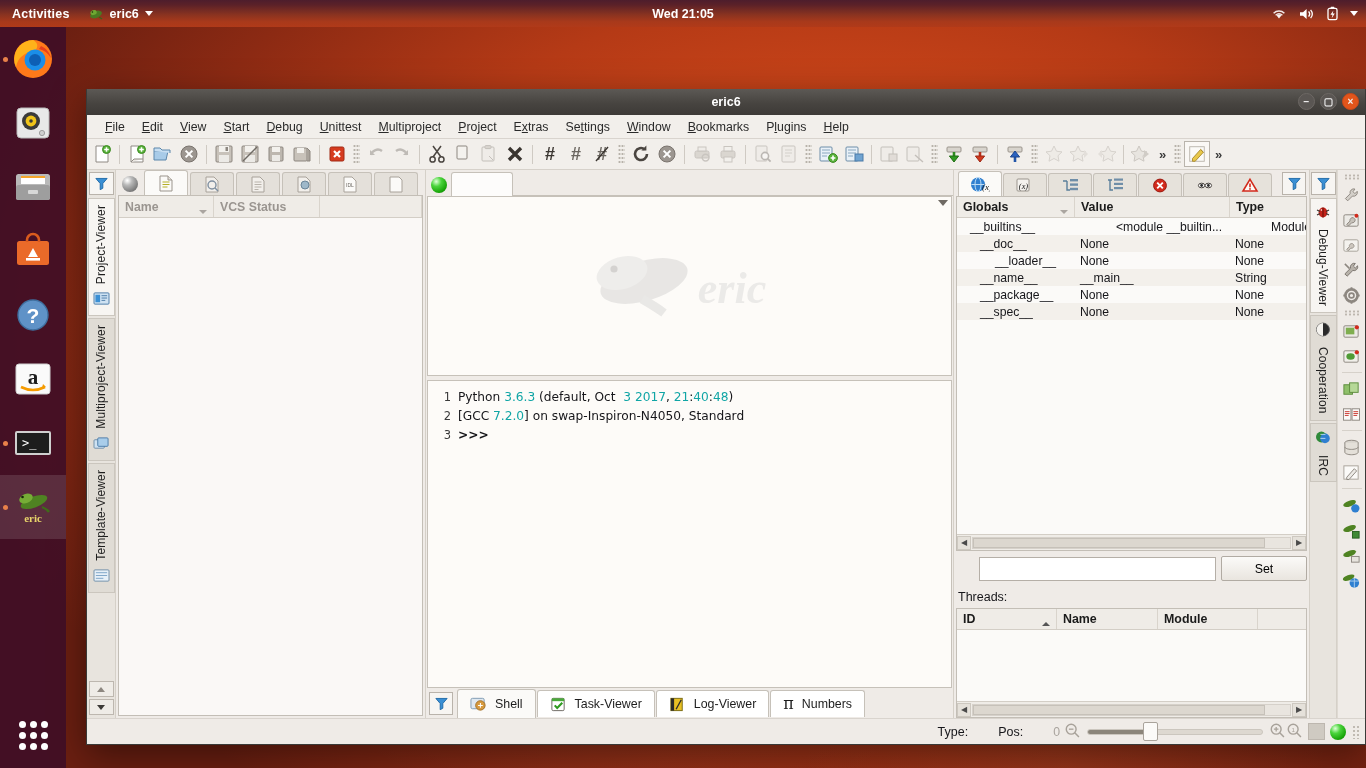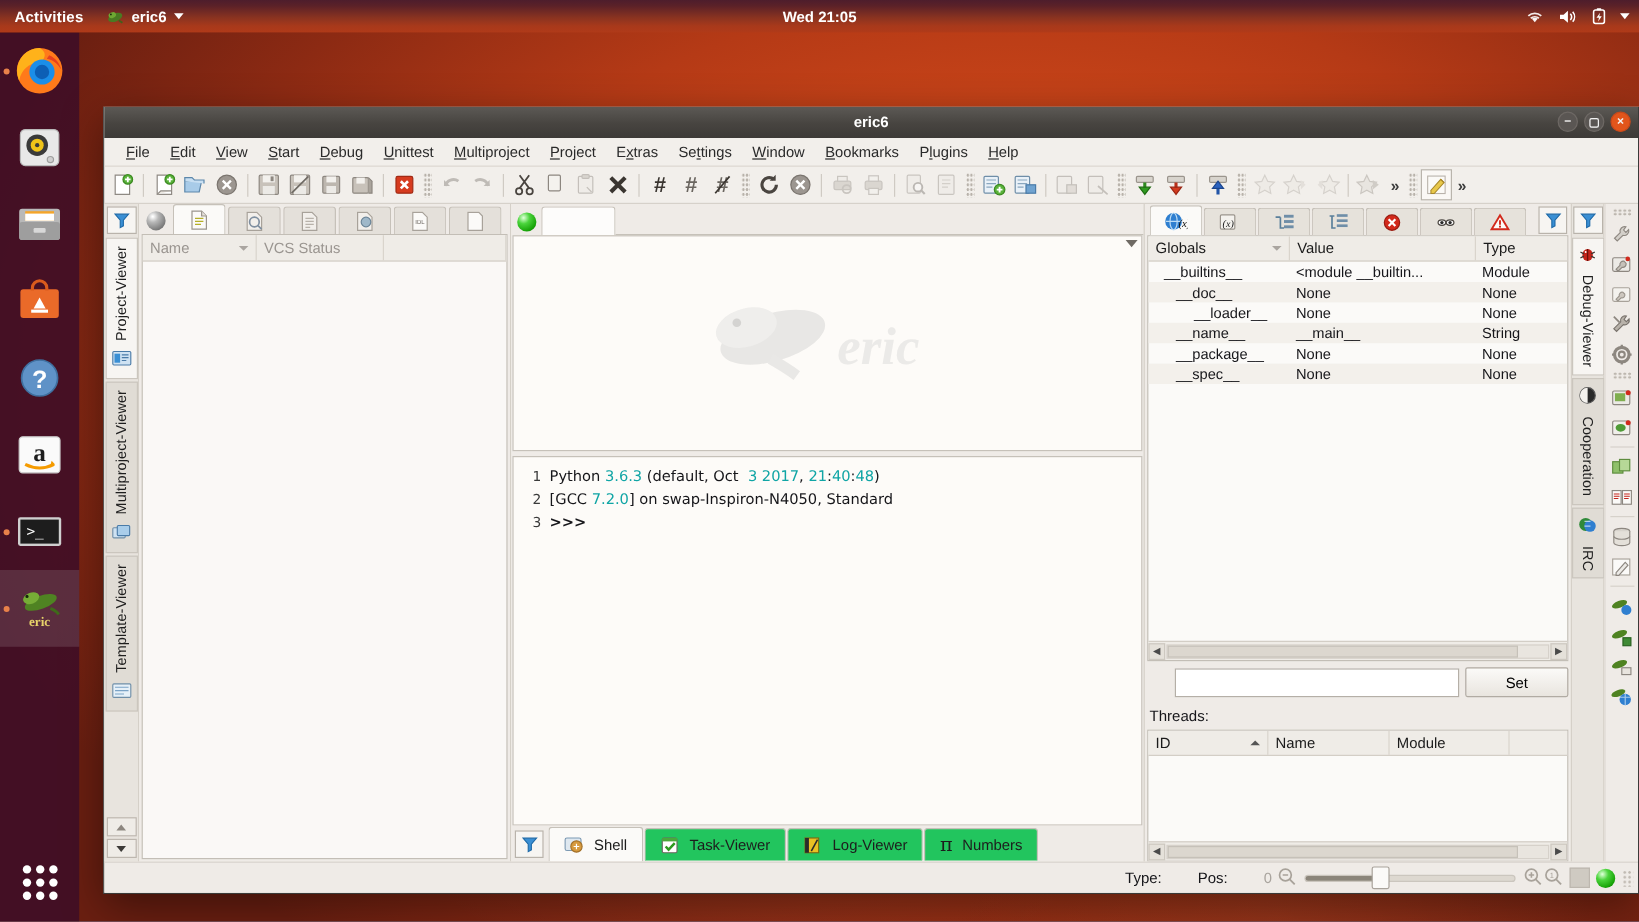--- a/index.html
+++ b/index.html
@@ -106,21 +106,21 @@
   .htabbar{ height:25px; display:flex; align-items:flex-end; gap:2px; padding-left:3px; background:#efebe7;}
   .htab{ height:23px; min-width:44px; padding:0 8px; border:1px solid #c6c1b9; border-bottom:none;
          background:#e4e0da; display:flex; align-items:center; justify-content:center; border-radius:3px 3px 0 0;}
   .htab.sel{ background:#fbfaf8; height:25px; }
   .greenball{ width:16px;height:16px;border-radius:50%;
      background:radial-gradient(circle at 33% 28%, #fff 2%, #b9b9b9 30%, #7c7c7c 72%, #4d4d4d 100%);
      margin:0 4px 3px 3px; flex:none;}
   .greenball.on{ background:radial-gradient(circle at 33% 28%, #d7ffd0 2%, #4bd43c 32%, #17a307 72%, #0a5d05 100%);}
   #tree{ flex:1; margin:0 2px 2px 2px; border:1px solid #c3beb6; background:#faf8f6; display:flex; flex-direction:column; min-height:0;}
   .thead{ height:22px; display:flex; background:#efece7; border-bottom:1px solid #d3cec6; }
-  .th{ font-size:12.3px; color:#9a9590; padding:3px 6px; border-right:1px solid #d9d4cc; display:flex; align-items:center; gap:4px;}
+  .th{ font-size:12.3px; color:#9a9590; padding:3px 6px; border-right:1px solid #d9d4cc; display:flex; align-items:flex-end; gap:4px;font-weight:bold;}
   .sortcaret{ width:0;height:0;border-left:4px solid transparent;border-right:4px solid transparent;border-top:4px solid #aaa5a0;}
   .sortcaret.up{ border-top:none;border-bottom:4px solid #555;}
 
   
   #center{ flex:1; display:flex; flex-direction:column; min-width:0; background:#efebe7;}
   #centertop{ flex:none; height:206px; display:flex; flex-direction:column;}
   .ctabrow{ height:26px; display:flex; align-items:flex-end; background:#efebe7; padding-left:2px;}
   .ctab{ width:62px;height:24px; background:#fdfcfb; border:1px solid #c6c1b9; border-bottom:none; border-radius:3px 3px 0 0;}
   .ctab-filler{ flex:1; border-bottom:1px solid #c6c1b9; height:24px;}
   .editorarea{ flex:1; background:#fdfbf8; border:1px solid #c6c1b9; margin:0 1px; display:flex; align-items:center; justify-content:center; position:relative;}
@@ -131,21 +131,21 @@
   .lnum{ width:18px; text-align:right; color:#3a3a3a; margin-right:7px; flex:none; font-size:11.5px;}
   .shelltext{ color:#16161a; white-space:pre;}
   .num{ color:#10a5a5; }
   .prompt{ font-weight:bold; }
   #shellwrap{ padding:7px 4px 0 5px; overflow:hidden;}
 
   
   #bottomtabs{ height:30px; display:flex; align-items:center; background:#efebe7; padding-left:1px; gap:0;}
   .bfilter{ width:24px;height:23px;border:1px solid #b9b3ab; background:#f7f5f2; display:flex;align-items:center;justify-content:center; margin:0 4px 0 2px;}
   .btab{ height:27px; padding:0 12px; display:flex; align-items:center; gap:8px; border:1px solid #c6c1b9; border-bottom:none;
-         background:#22c55e; font-size:12.4px; color:#1d1d1d; border-radius:3px 3px 0 0; margin-right:1px;}
+         background:#ffffff; font-size:12.4px; color:#1d1d1d; border-radius:3px 3px 0 0; margin-right:1px;}
   .btab.sel{ background:#fbfaf8; height:29px;}
 
   
   #rightpanel{ width:356px; flex:none; display:flex; flex-direction:column; background:#efebe7; border-left:1px solid #d5d0c8;}
   .rtabrow{ height:26px; display:flex; align-items:flex-end; padding-left:4px; gap:1px; position:relative;}
   .rtab{ width:44px;height:23px; border:1px solid #c6c1b9; border-bottom:none; background:#e6e2db; display:flex;align-items:center;justify-content:center; border-radius:3px 3px 0 0;}
   .rtab.sel{ background:#fbfaf8; height:25px;}
   .rfilter{ position:absolute; right:3px; bottom:1px; width:24px;height:23px;border:1px solid #b9b3ab;background:#f7f5f2; display:flex;align-items:center;justify-content:center;}
   #varview{ margin:0 2px; border:1px solid #c3beb6; background:#fbfaf8; height:355px; display:flex; flex-direction:column;}
   .vhead{ height:21px; display:flex; background:#efece7; border-bottom:1px solid #d3cec6; flex:none;}
@@ -870,21 +870,21 @@
           <div class="th" style="width:155px">
             <span>Value</span>
           </div>
           <div class="th" style="flex:1;border-right:none">
             <span>Type</span>
           </div>
         </div>
         <div class="vrows" id="varrows">
             <div class="vrow">
               <div class="vcell" style="width: 118px; padding-left: 13px;">__builtins__</div>
-              <div class="vcell" style="width: 155px;">&lt;module __builtin...</div>
+              <div class="vcell" style="width: 155px; margin-left: 36px;">&lt;module __builtin...</div>
               <div class="vcell" style="flex: 1 1 0%;">Module</div>
             </div>
             <div class="vrow">
               <div class="vcell" style="width: 118px; padding-left: 23px;">__doc__</div>
               <div class="vcell" style="width: 155px;">None</div>
               <div class="vcell" style="flex: 1 1 0%;">None</div>
             </div>
             <div class="vrow">
               <div class="vcell" style="width: 118px; padding-left: 38px;">__loader__</div>
               <div class="vcell" style="width: 155px;">None</div>

